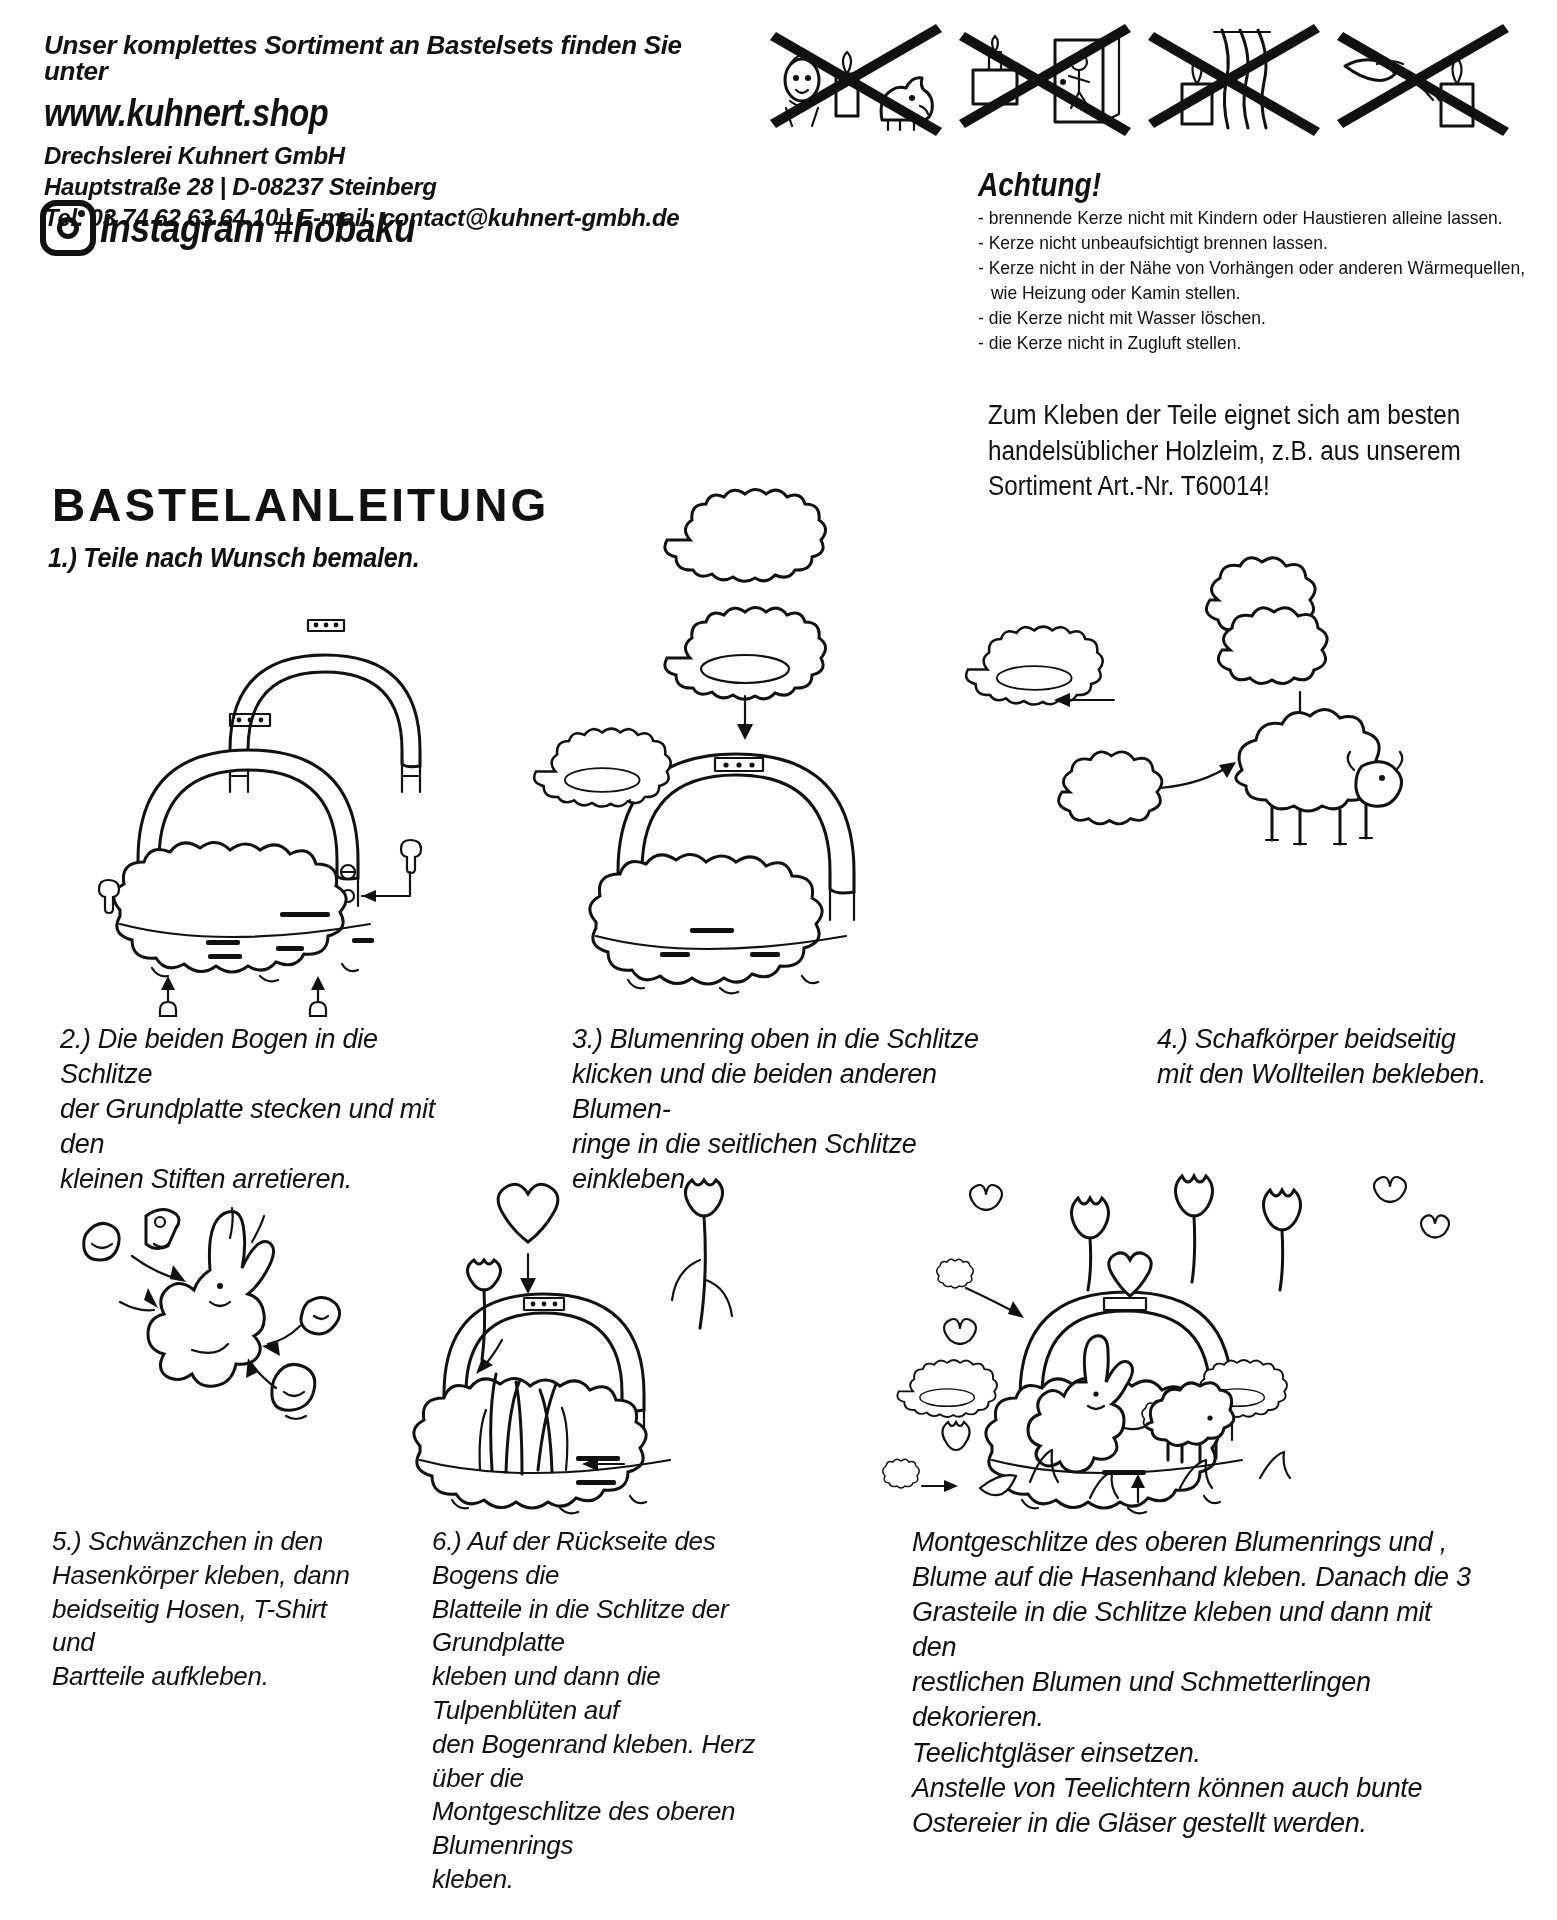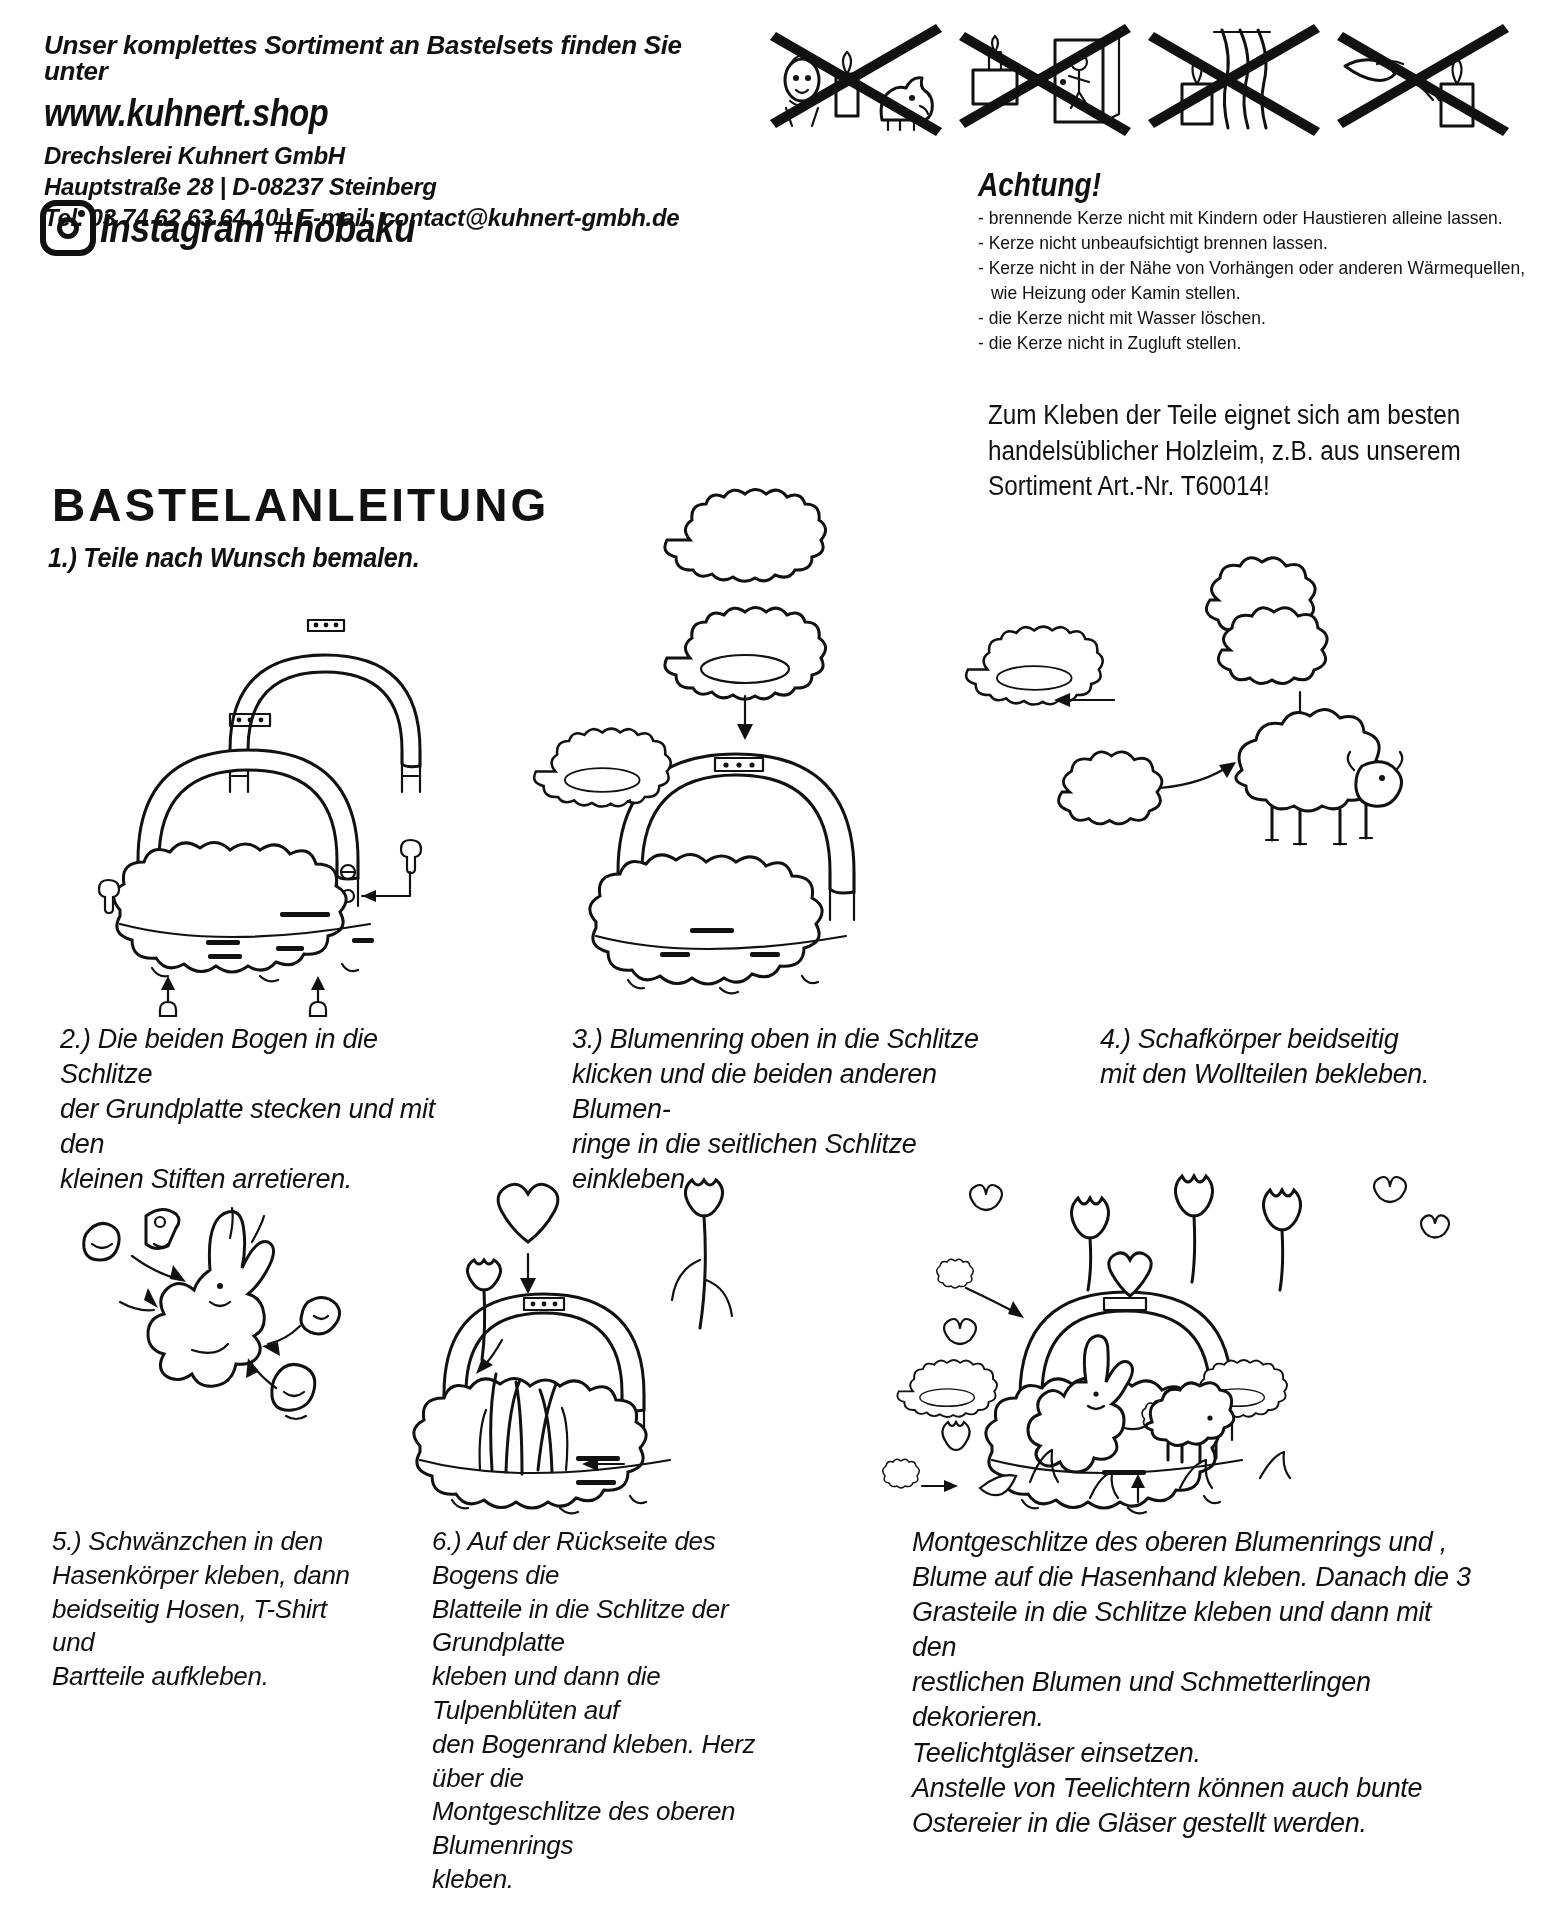--- a/index.html
+++ b/index.html
@@ -67,21 +67,21 @@
   .figwrap{position:absolute;}
 
   
   .caption{position:absolute;}
   .caption p{margin:0;font-size:27px;line-height:1.30;
     font-family:"Liberation Sans", sans-serif;font-style:italic;font-weight:400;letter-spacing:-0.3px;}
   .caption.narrow p{font-size:26px;}
 
   #cap2{left:60px;top:1022px;width:400px;}
   #cap3{left:572px;top:1022px;width:420px;}
-  #cap4{left:1100px;top:1022px;width:400px;}
+  #cap4{left:1157px;top:1022px;width:400px;}
   #cap5{left:52px;top:1525px;width:320px;}
   #cap6{left:432px;top:1525px;width:330px;}
   #cap7{left:912px;top:1525px;width:560px;}
 
   svg{display:block;overflow:visible;}
   .ln{fill:none;stroke:#111;stroke-width:3;stroke-linejoin:round;stroke-linecap:round;}
   .ln2{fill:none;stroke:#111;stroke-width:2.2;stroke-linejoin:round;stroke-linecap:round;}
   .fillblk{fill:#111;stroke:none;}
   .wht{fill:#fff;stroke:#111;stroke-width:3;}
   .wht2{fill:#fff;stroke:#111;stroke-width:2.2;}

